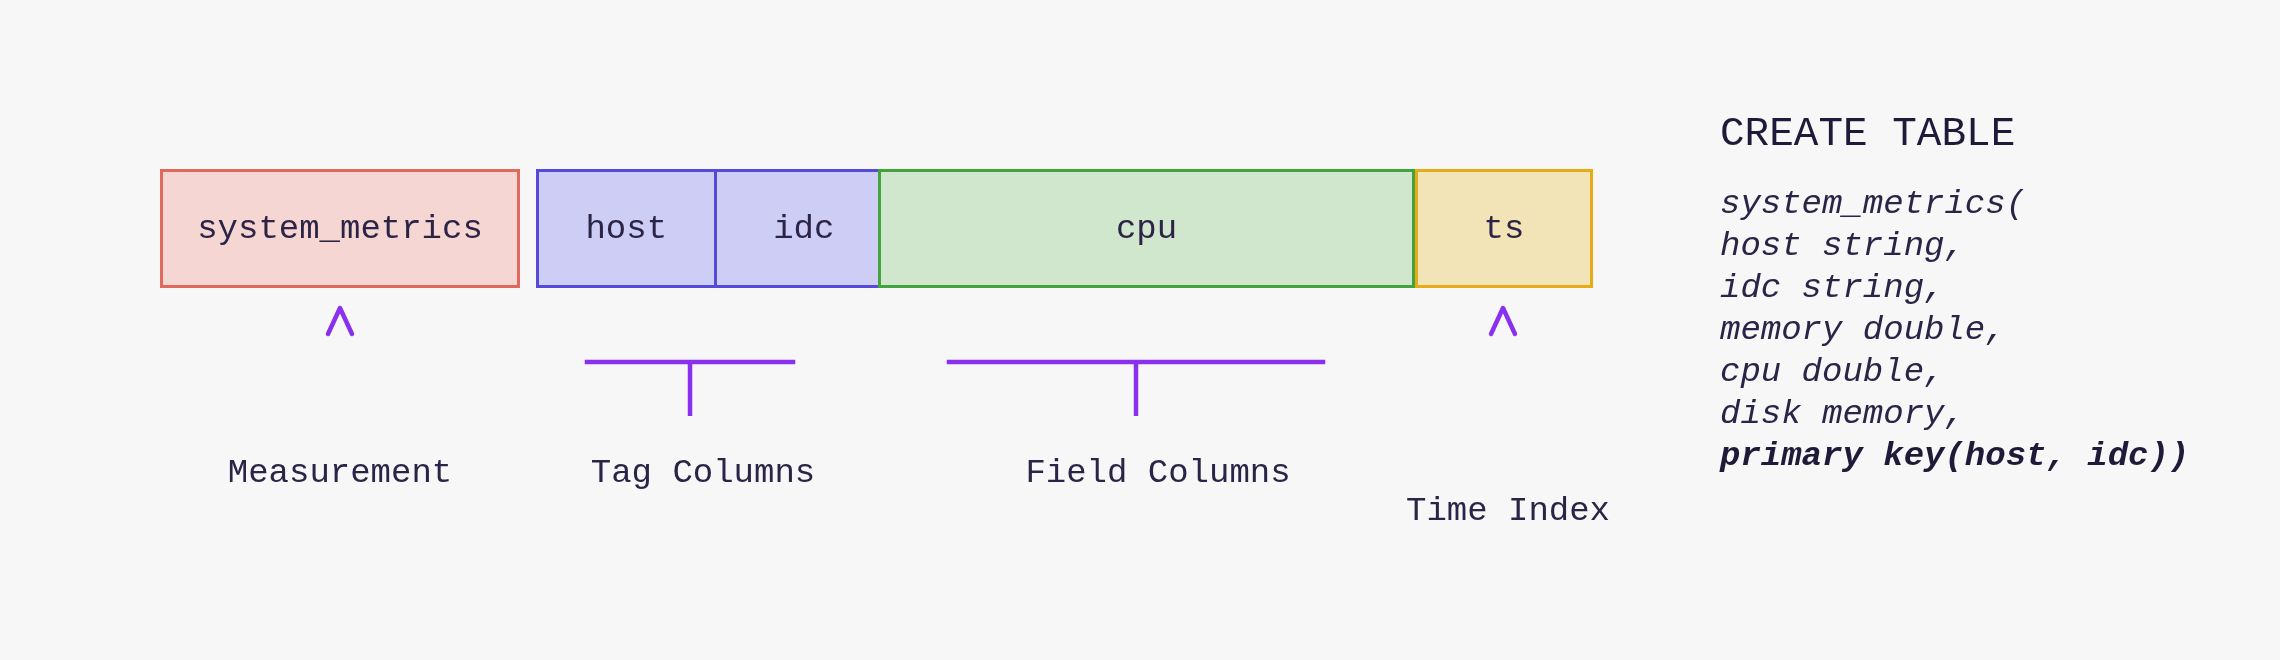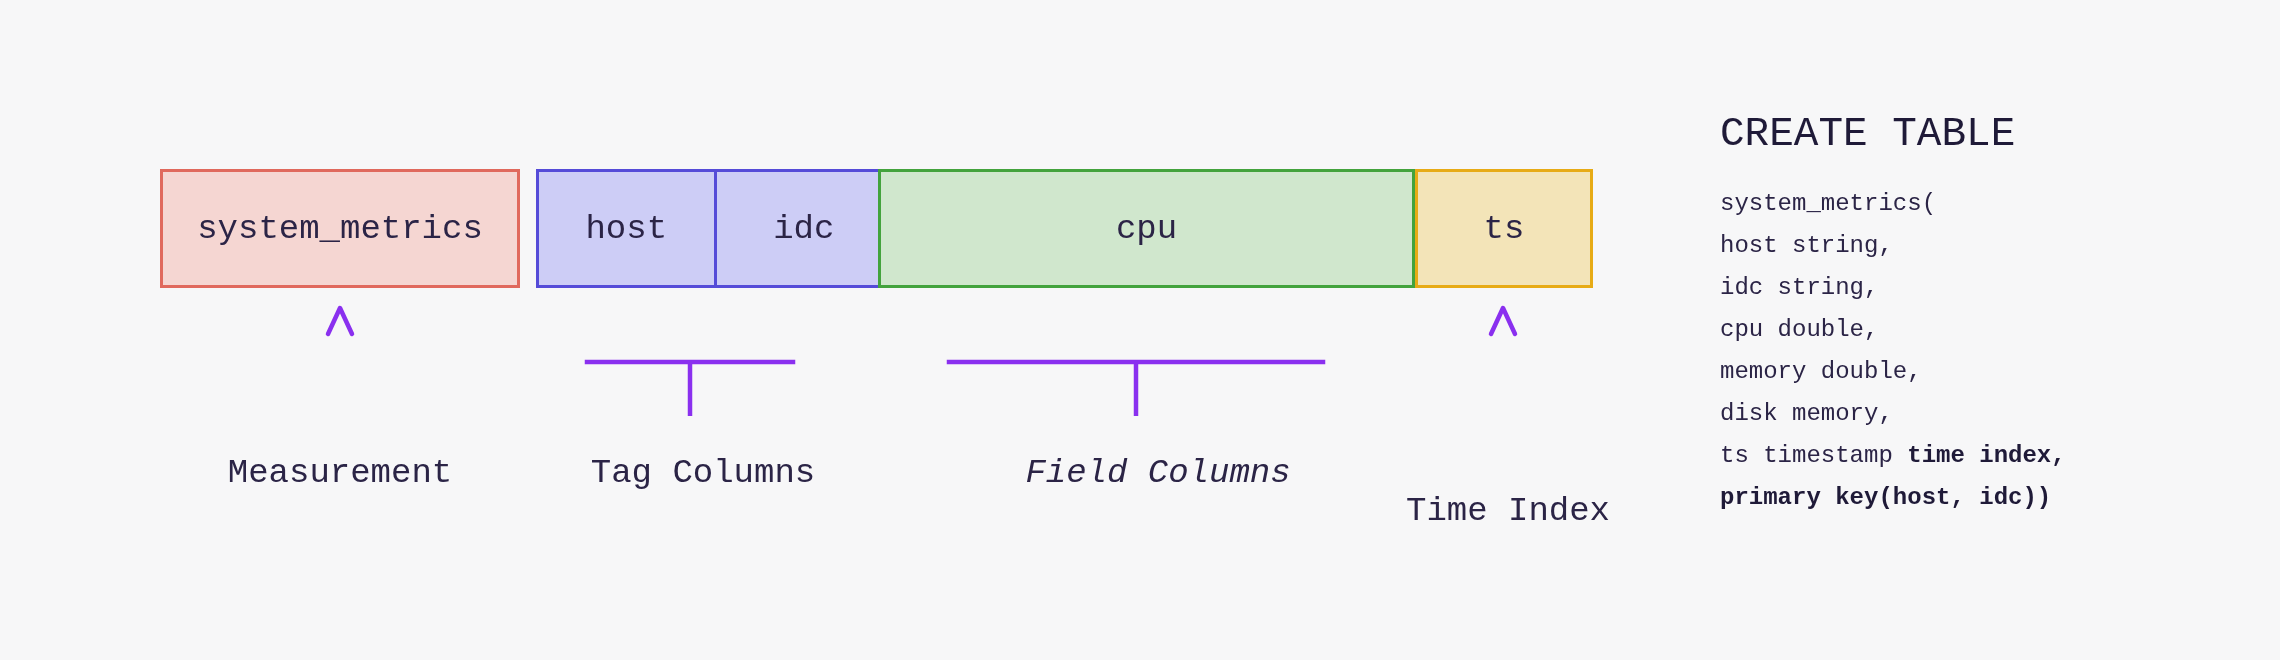--- a/index.html
+++ b/index.html
@@ -52,33 +52,34 @@
   .bracket-fields{left:944px;top:296px;}
   
   .caption{
     position:absolute;top:454px;
     transform:translateX(-50%);
     font-size:34px;white-space:nowrap;
     color:var(--text);
   }
   .caption-measurement{left:340px;}
   .caption-tags{left:703px;}
-  .caption-fields{left:1158px;font-style:italic;}
+  .caption-fields{left:1158px;}
   .caption-time{left:1508px;margin-top:38px;}
   
   .code-block{position:absolute;left:1720px;top:114px;}
   .code-title{
     font-size:41px;font-weight:400;line-height:1;
     color:var(--text-bold);
     white-space:nowrap;
   }
   .code-lines{margin-top:28px;}
   .code-line{
-    font-size:24px;line-height:42px;white-space:pre;
+    font-size:34px;line-height:42px;white-space:pre;
     color:var(--text);
+    font-style:italic;
   }
   .code-line b{font-weight:700;color:var(--text-bold);}
 </style>
 </head>
 <body>
 
 <div class="canvas">
 
   <div class="group group-measurement">
     <div class="cell">system_metrics</div>
@@ -146,21 +147,20 @@
   <div class="caption caption-tags">Tag Columns</div>
   <div class="caption caption-fields">Field Columns</div>
   <div class="caption caption-time">Time Index</div>
 
   <div class="code-block">
     <div class="code-title">CREATE TABLE</div>
     <div class="code-lines">
       <div class="code-line"><span>system_metrics(</span><b></b></div>
       <div class="code-line"><span>host string,</span><b></b></div>
       <div class="code-line"><span>idc string,</span><b></b></div>
+      <div class="code-line"><span>memory double,</span><b></b></div>
       <div class="code-line"><span>cpu double,</span><b></b></div>
-      <div class="code-line"><span>memory double,</span><b></b></div>
       <div class="code-line"><span>disk memory,</span><b></b></div>
-      <div class="code-line"><span>ts timestamp </span><b>time index,</b></div>
       <div class="code-line"><span></span><b>primary key(host, idc))</b></div>
     </div>
   </div>
 
 </div>
 
 </body></html>

